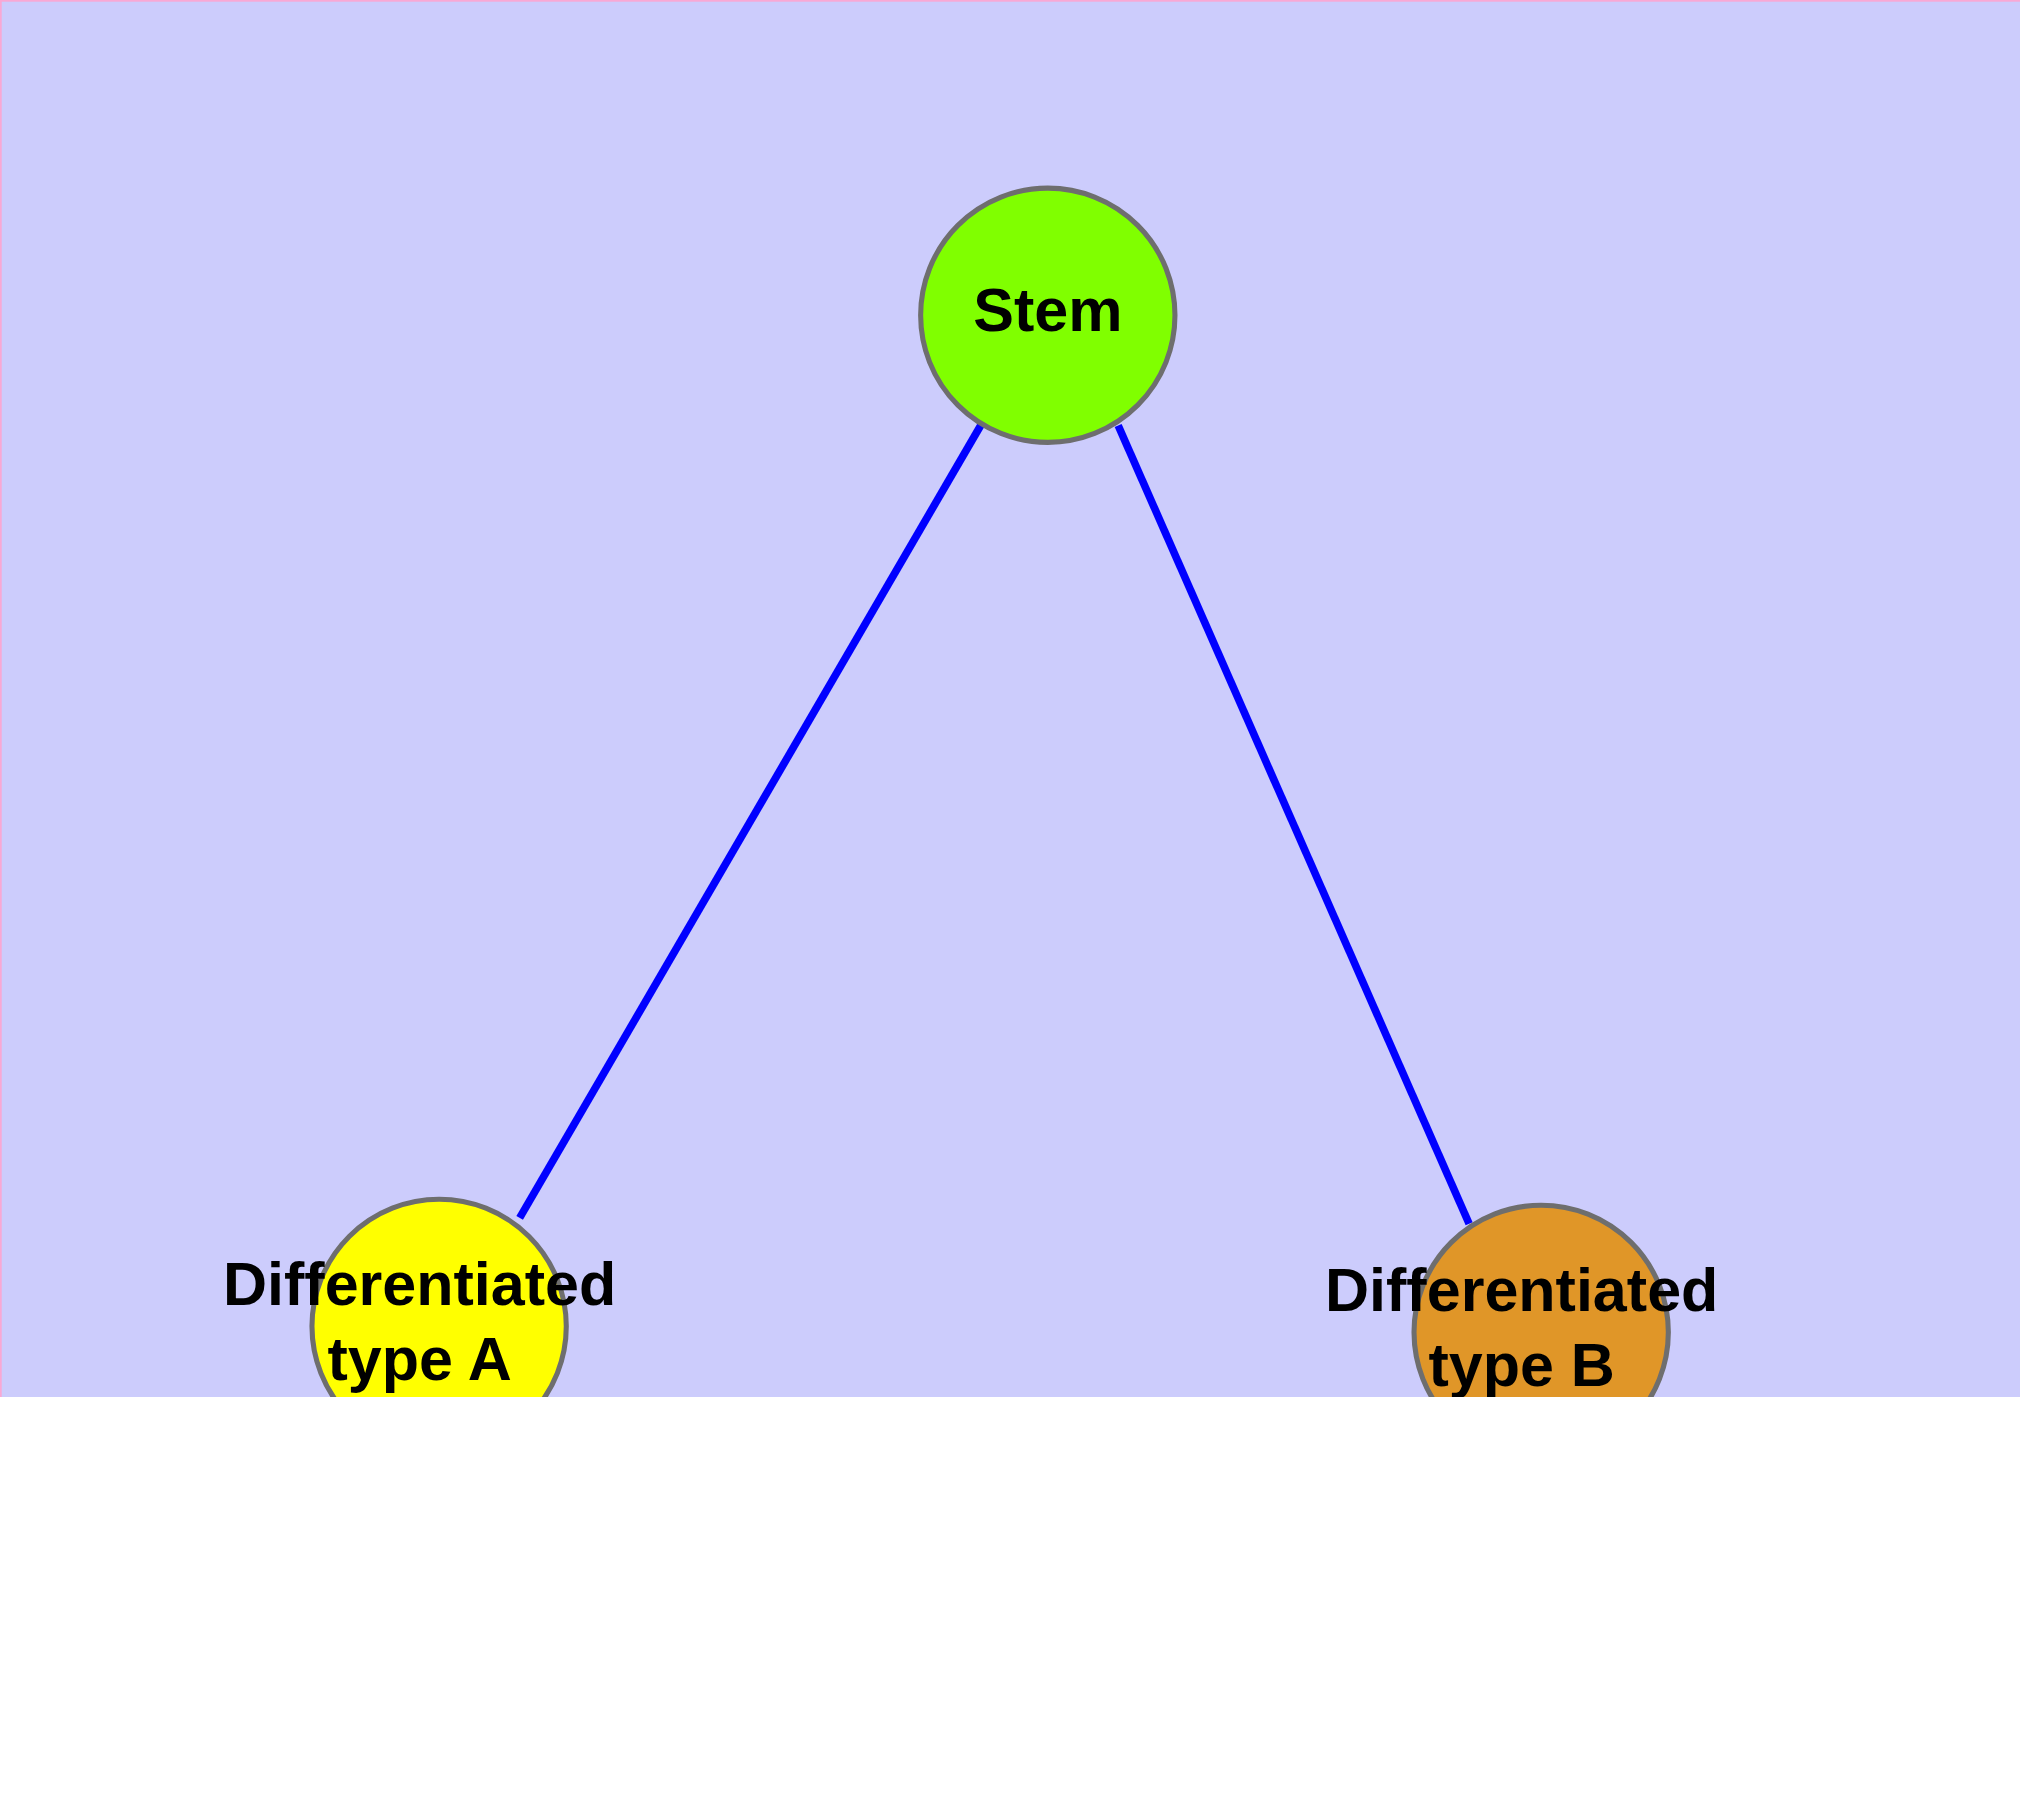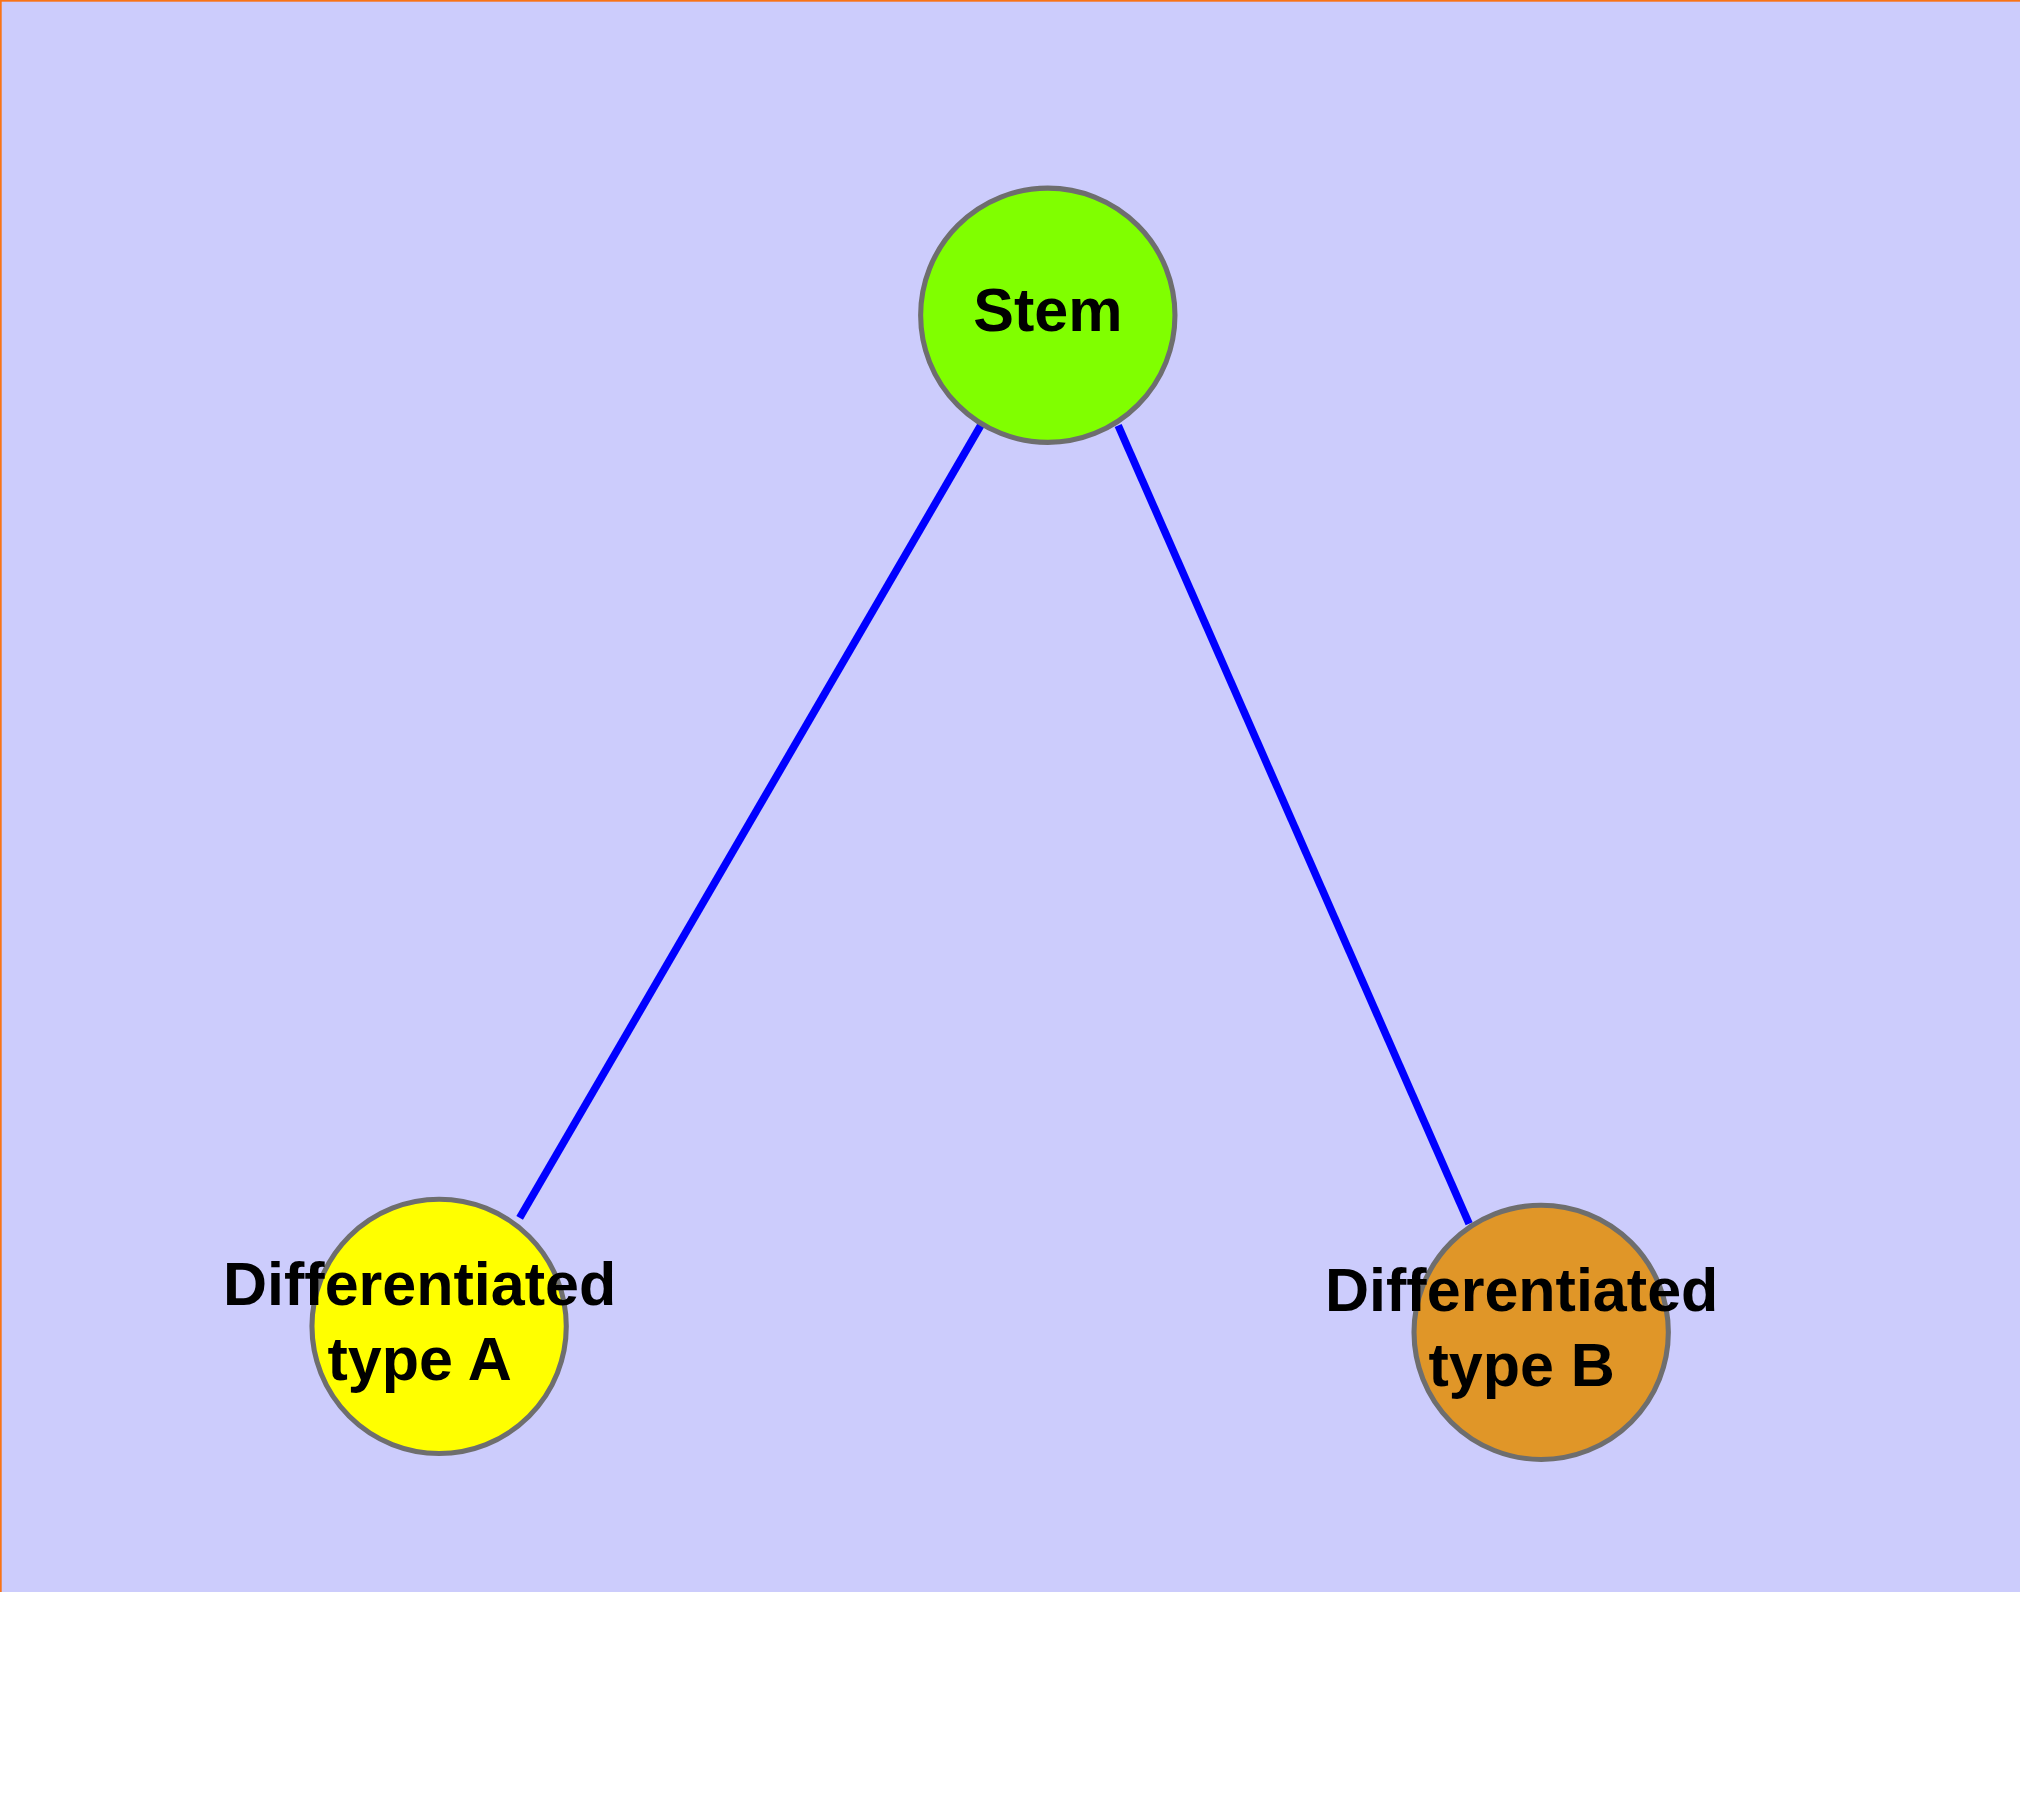--- a/index.html
+++ b/index.html
@@ -31,21 +31,21 @@
     font-weight: bold;
     fill: #000000;
     text-anchor: middle;
     dominant-baseline: middle;
     paint-order: normal;
   }
 </style>
 </head>
 <body>
 
-<div id="canvas" style="width: 2021px; height: 1592px; background: #f97316;">
+<div id="canvas" style="width: 2021px; height: 1397px; background: #f9a8d4;">
   <svg id="graph-svg" viewBox="0 0 2384 2138" preserveAspectRatio="none" xmlns="http://www.w3.org/2000/svg" style="width: 2021px; height: 1812px;">
 
     <rect id="bg-rect" x="2" y="2" width="2382" height="2136" fill="#ccccfc"></rect>
 
     <g id="edges-layer">
       <line id="edge-0" x1="1158" y1="500" x2="613" y2="1437" stroke="#0000ff" stroke-width="9" stroke-linecap="butt"></line>
       <line id="edge-1" x1="1319" y1="502" x2="1733" y2="1444" stroke="#0000ff" stroke-width="9" stroke-linecap="butt"></line>
     </g>
 
     <g id="nodes-layer">

